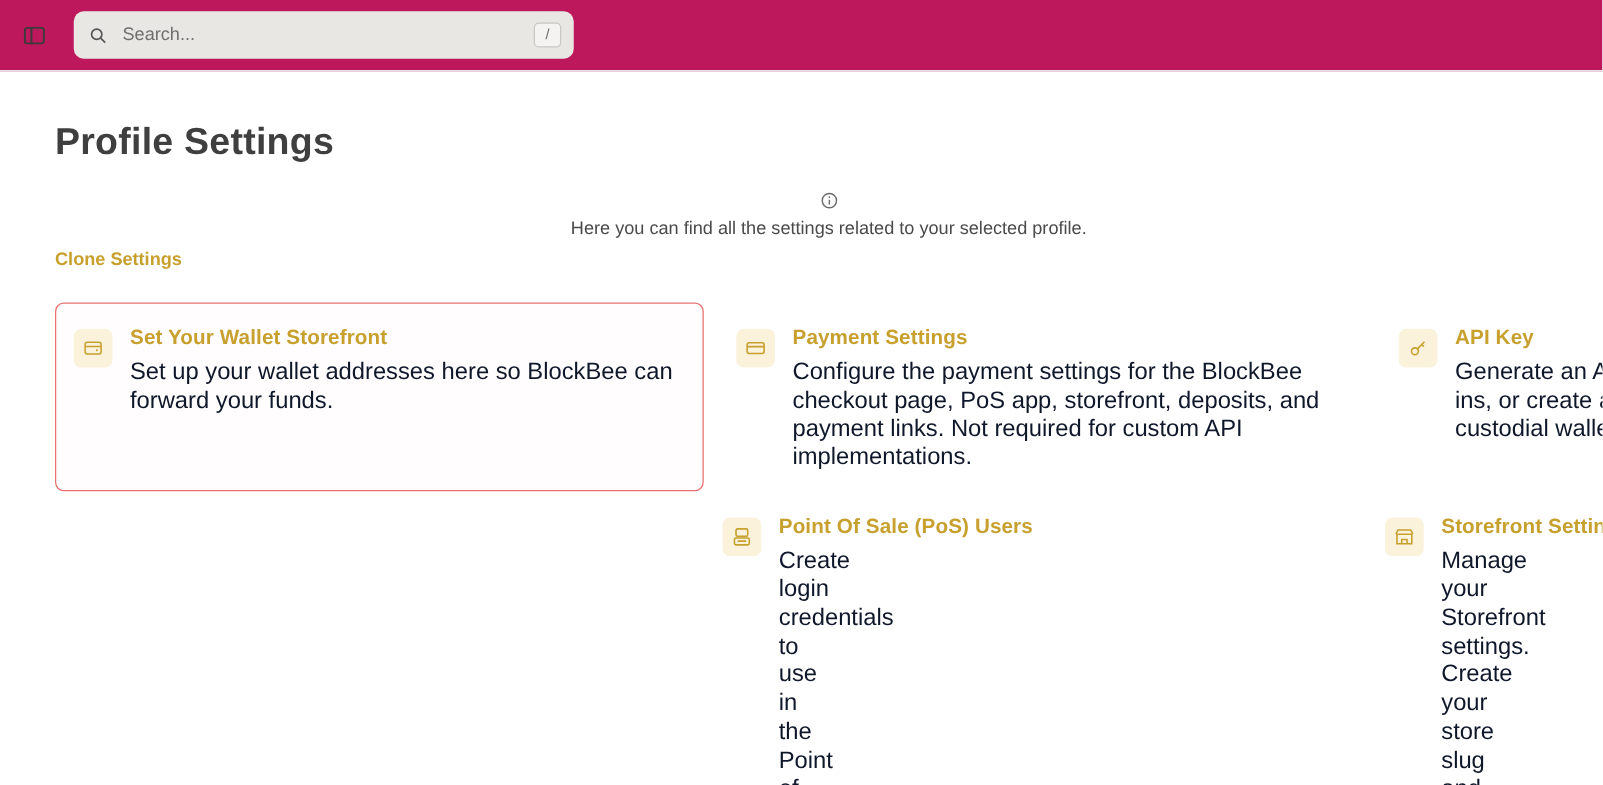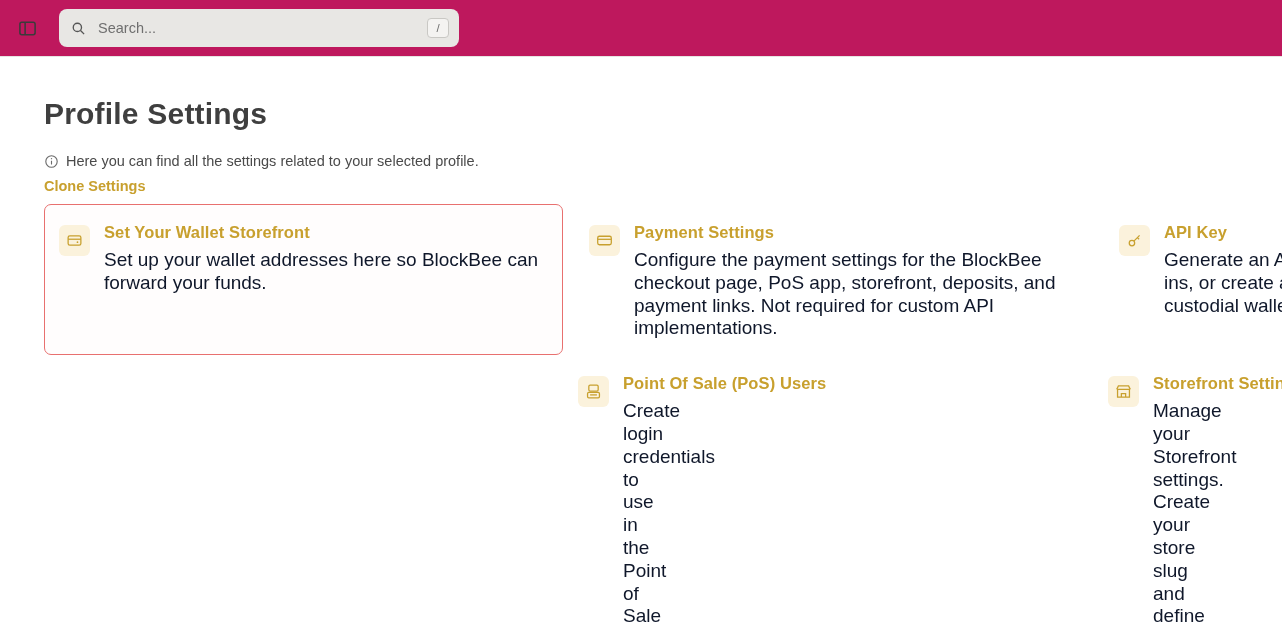--- a/index.html
+++ b/index.html
@@ -72,29 +72,30 @@
     letter-spacing: 0.2px;
     margin: 0 0 22px 0;
   }
   .subtitle-row {
     display: flex;
     align-items: center;
     gap: 7px;
     font-size: 14.5px;
     color: #4a4a4a;
     margin-bottom: 8px;
+    flex-direction: column;
   }
   .info-icon { color: #6b6b6b; display: flex; align-items: center; }
   .clone-link {
     display: inline-block;
     font-size: 14.5px;
     font-weight: bold;
     color: #c8a02e;
     text-decoration: none;
-    margin-bottom: 10px;
+    margin-bottom: 26px;
     cursor: pointer;
   }
 
   
   .grid {
     display: grid;
     grid-template-columns: 519px 11px 519px 11px 519px;
     row-gap: 0px;
   }
   .card {

